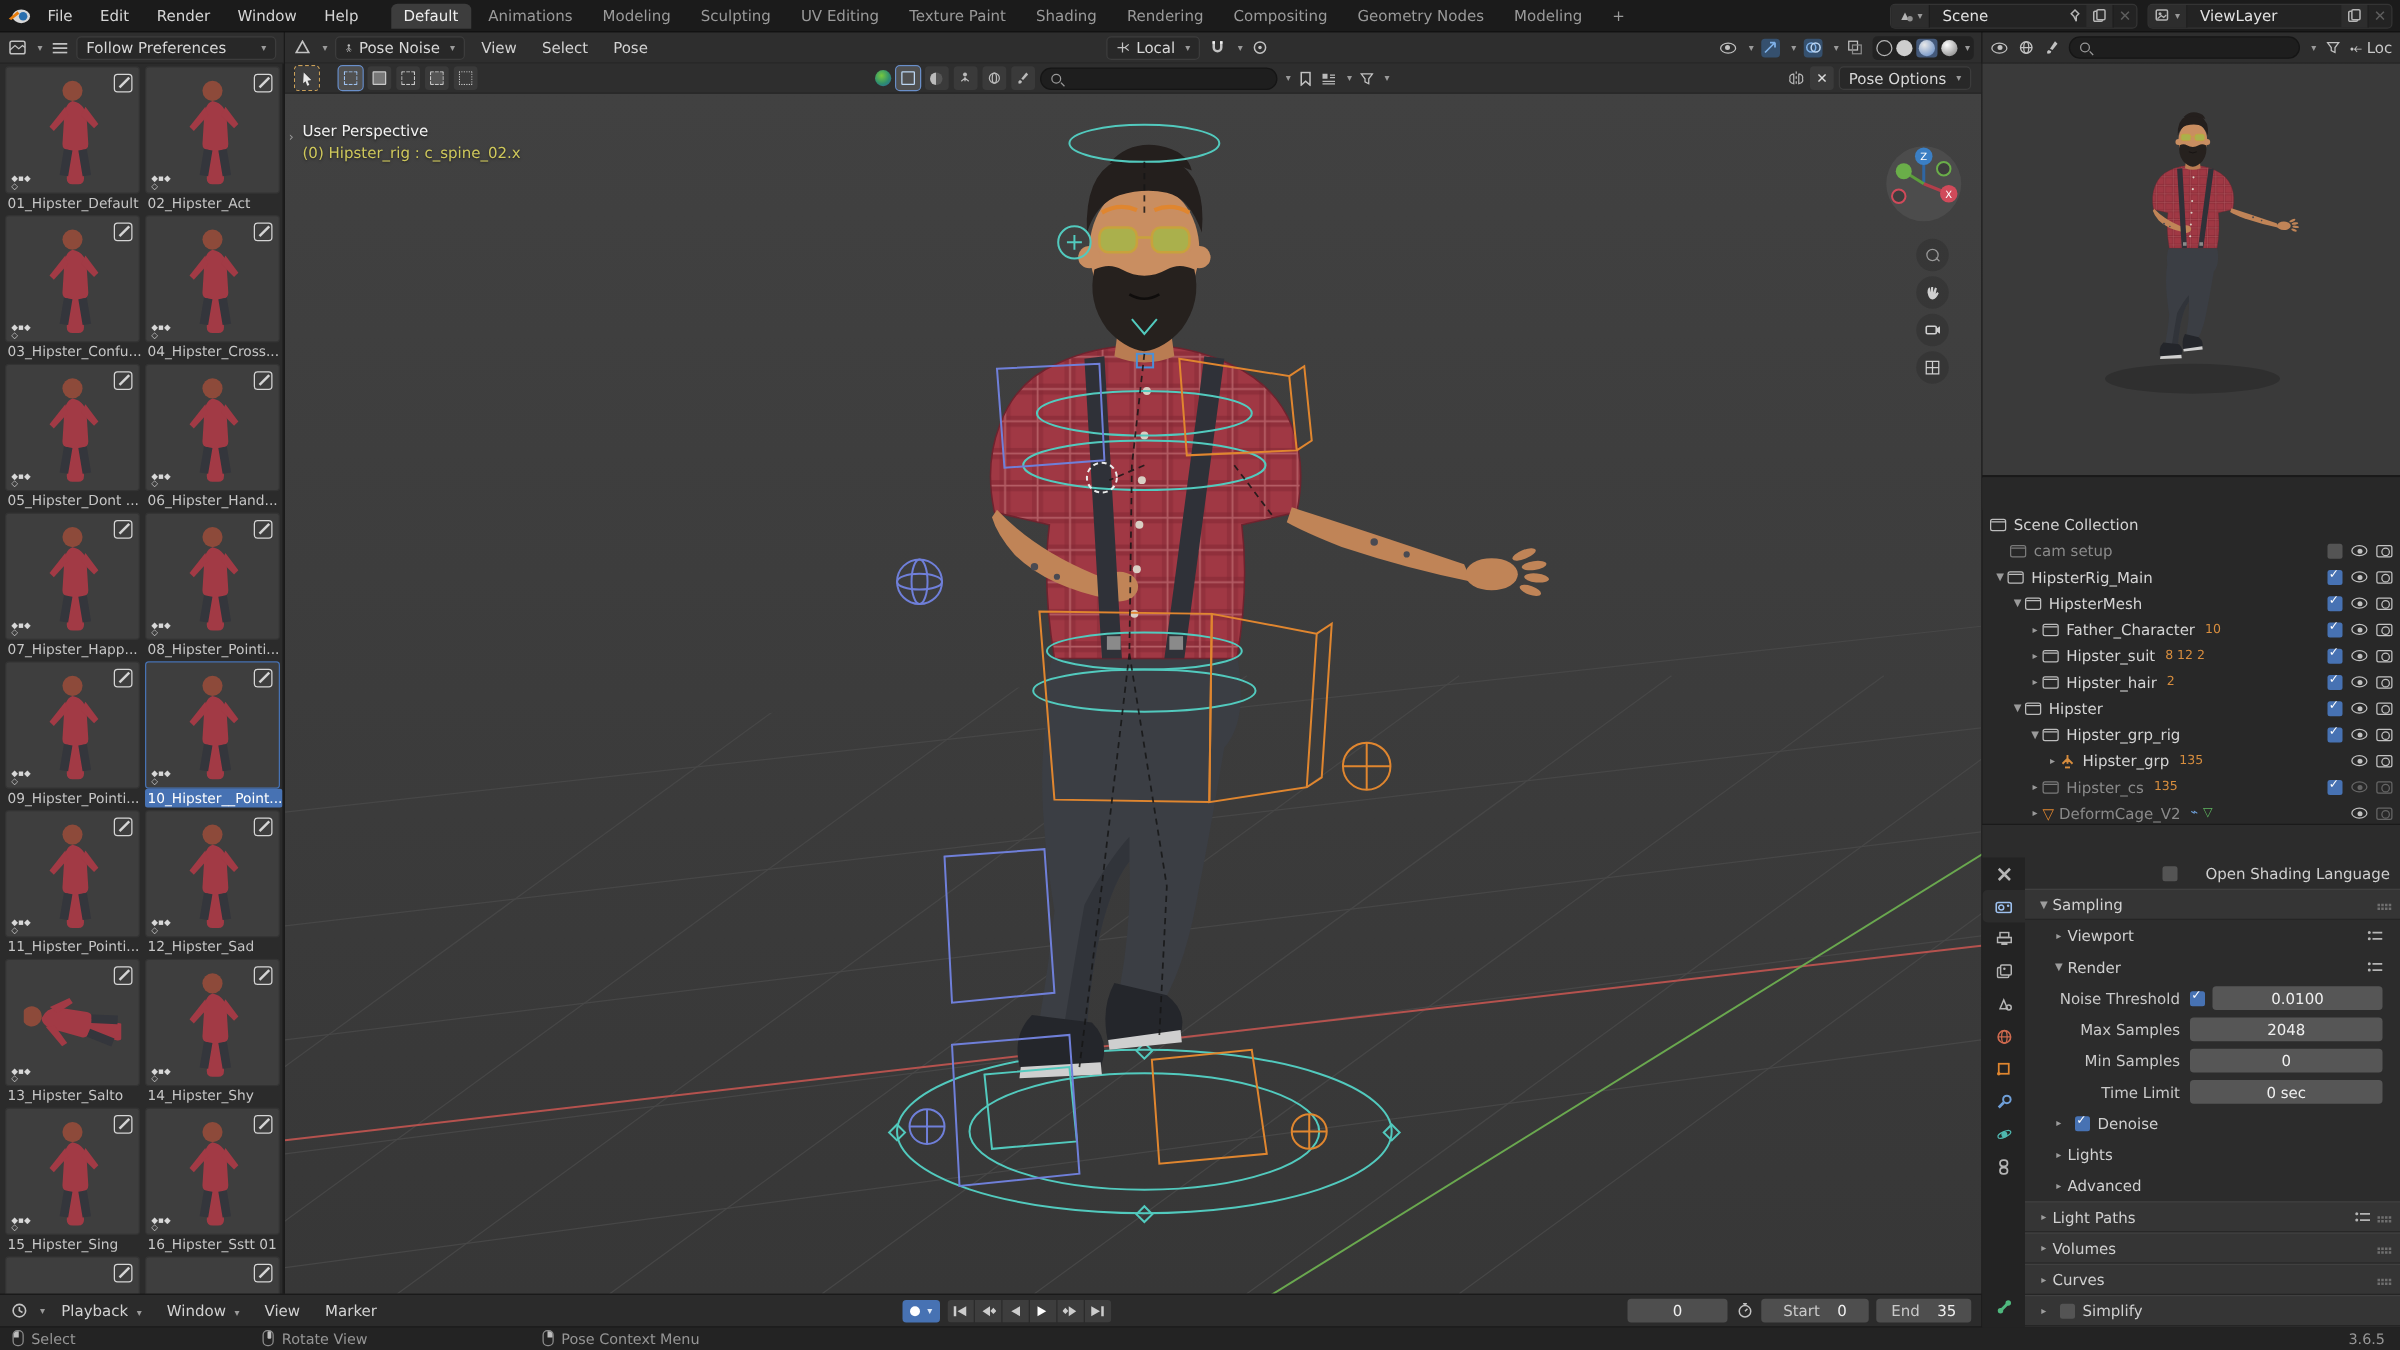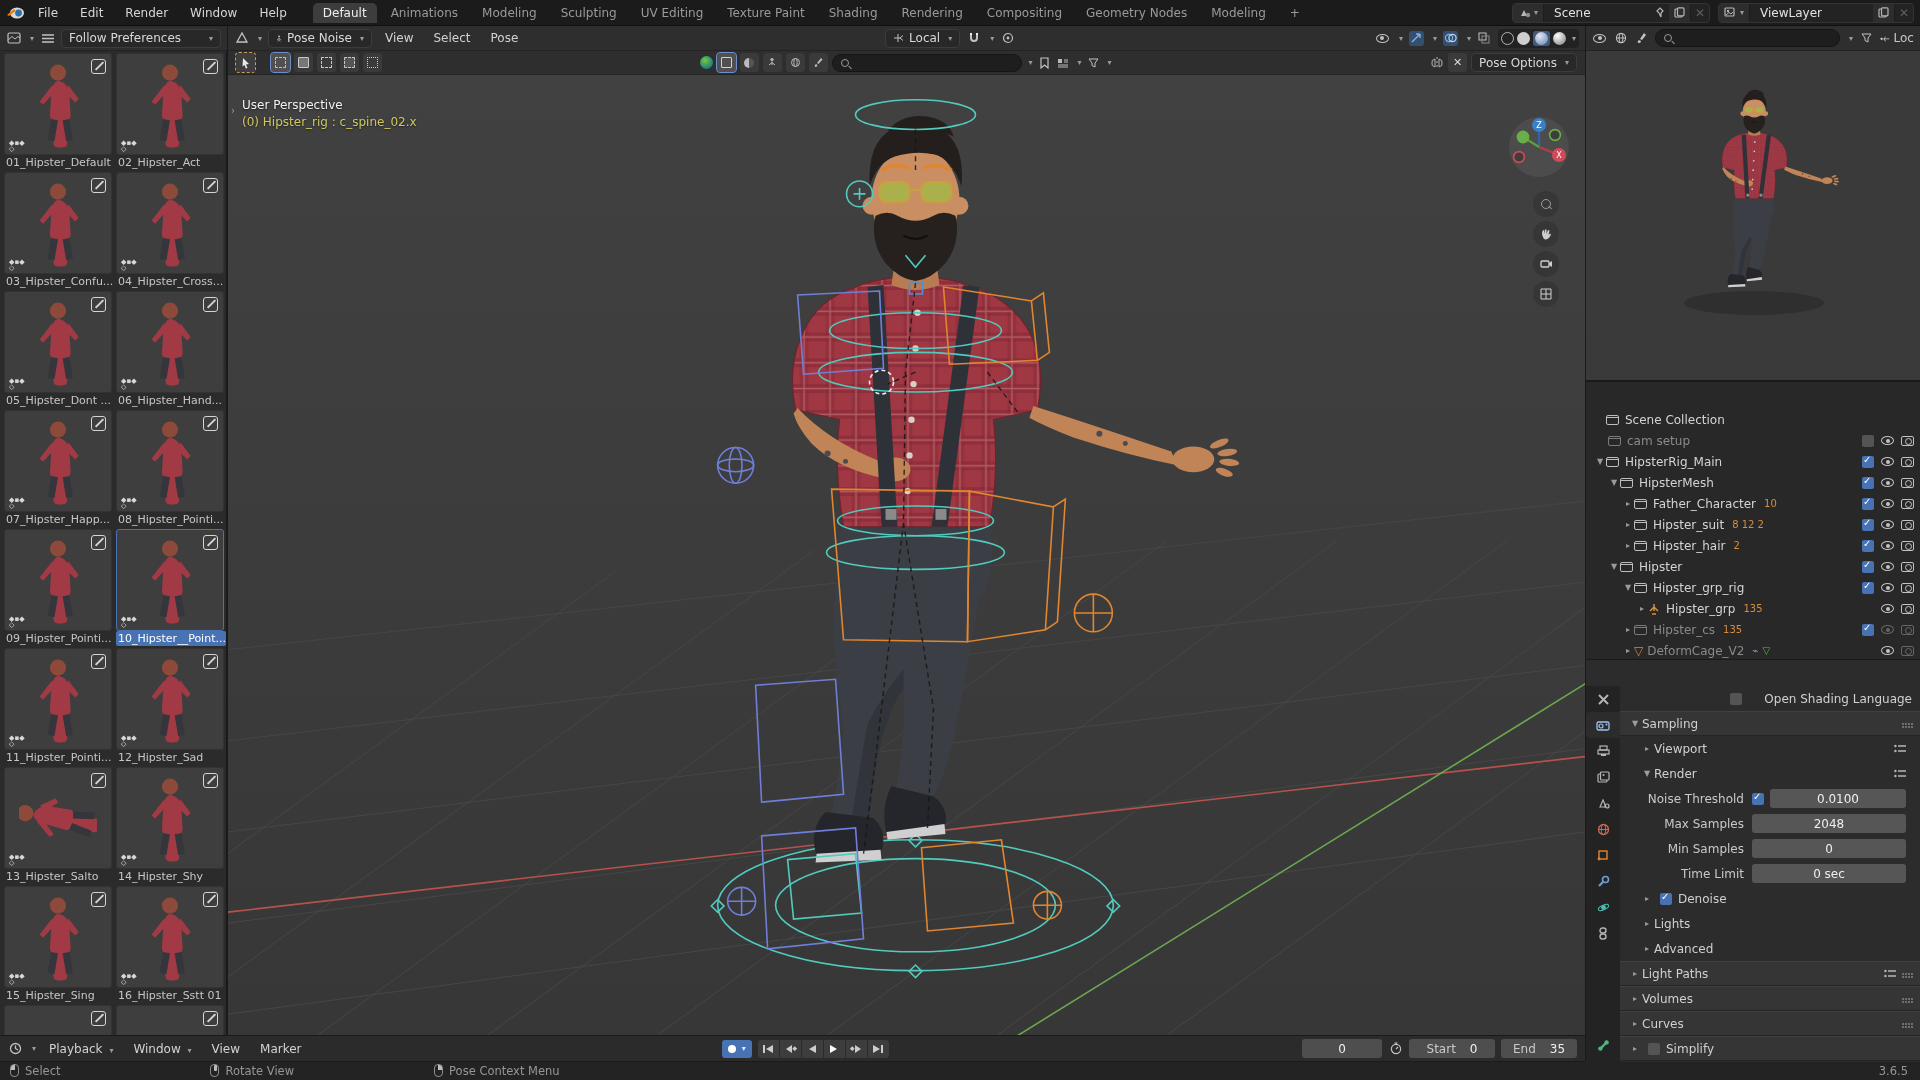--- a/index.html
+++ b/index.html
@@ -802,21 +802,21 @@
         <path d="M1 1 H10 L7 5 V9 L4 7.5 V5 Z" fill="none" stroke="#c2c2c2"></path>
       </svg>
     </span>
   <span class="car">▾</span>
   <span class="slot" style="background:#4a4a4a">
       <span class="colico" style="margin:0"></span>
     </span>
 </div>
 <div id="outliner">
   <div class="ol-rows">
-    <div class="ol-row" style="padding-left:20px">
+    <div class="ol-row" style="padding-left:6px">
       <span class="colico"></span>
         <span>Scene Collection</span>
       </div>
     <div class="ol-row dim" style="padding-left:22px">
       <span class="colico" style="opacity:.55"></span>
         <span>cam setup</span>
       <span class="togs">
           <span class="cb"></span>
           <span class="eye"></span>
           <span class="camico"></span>

